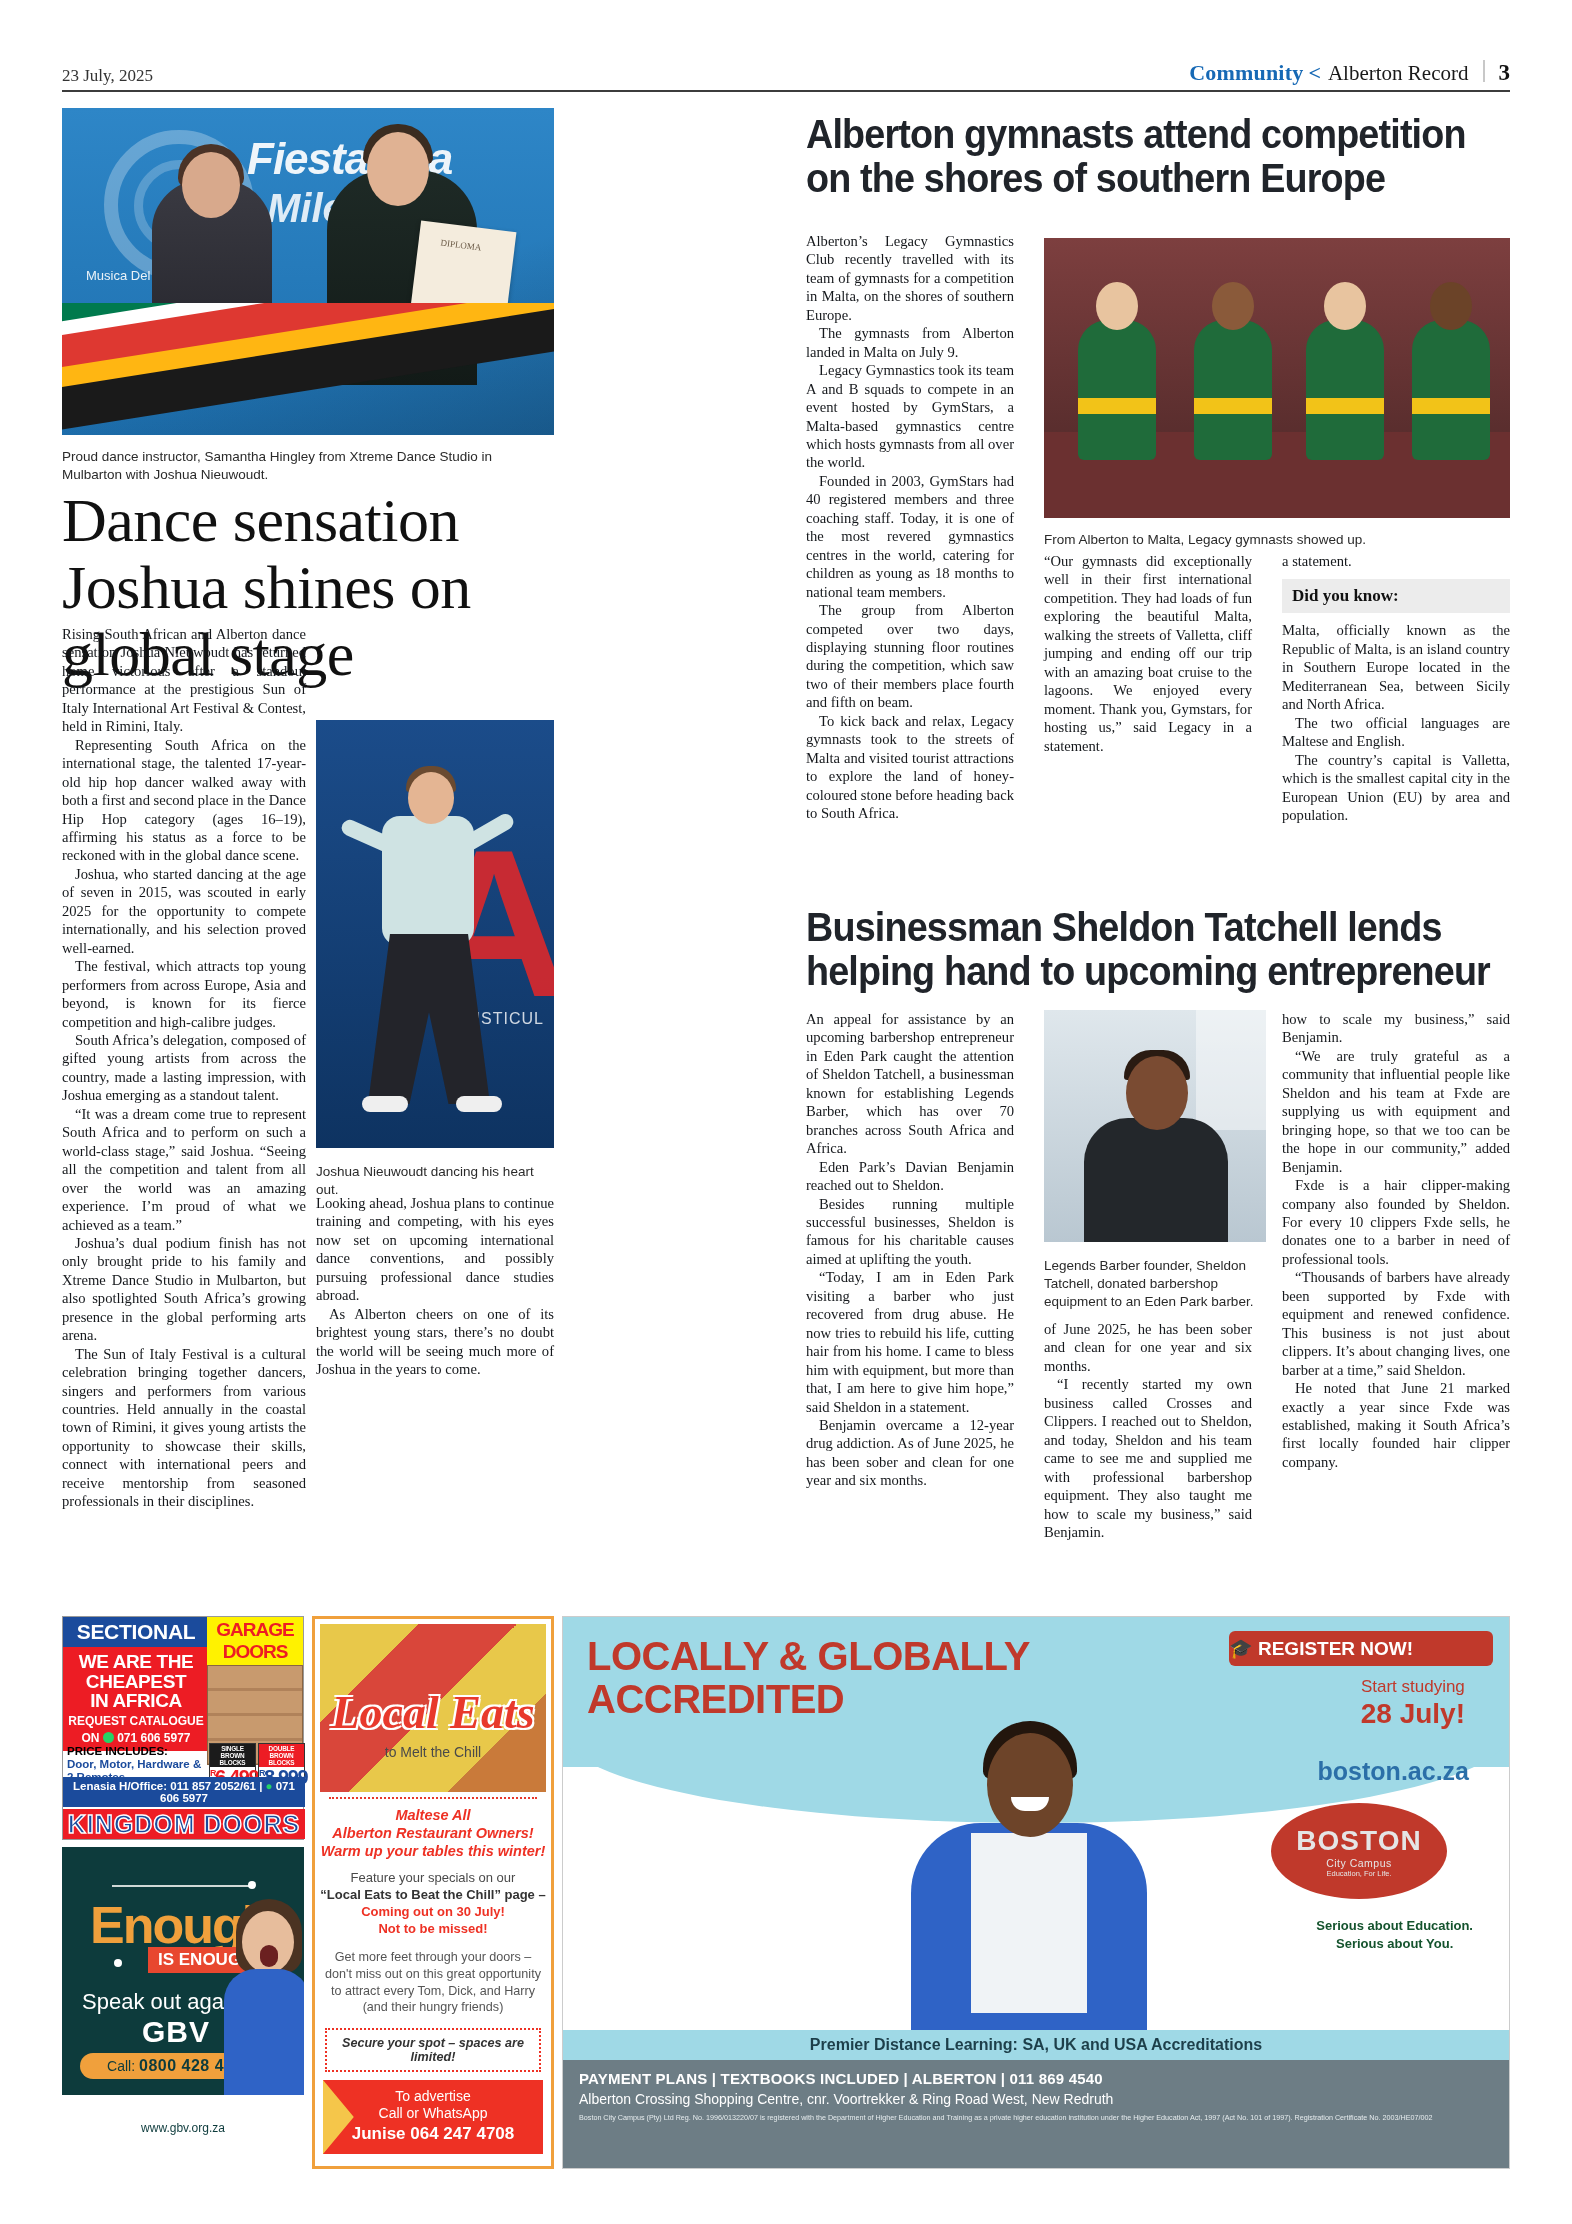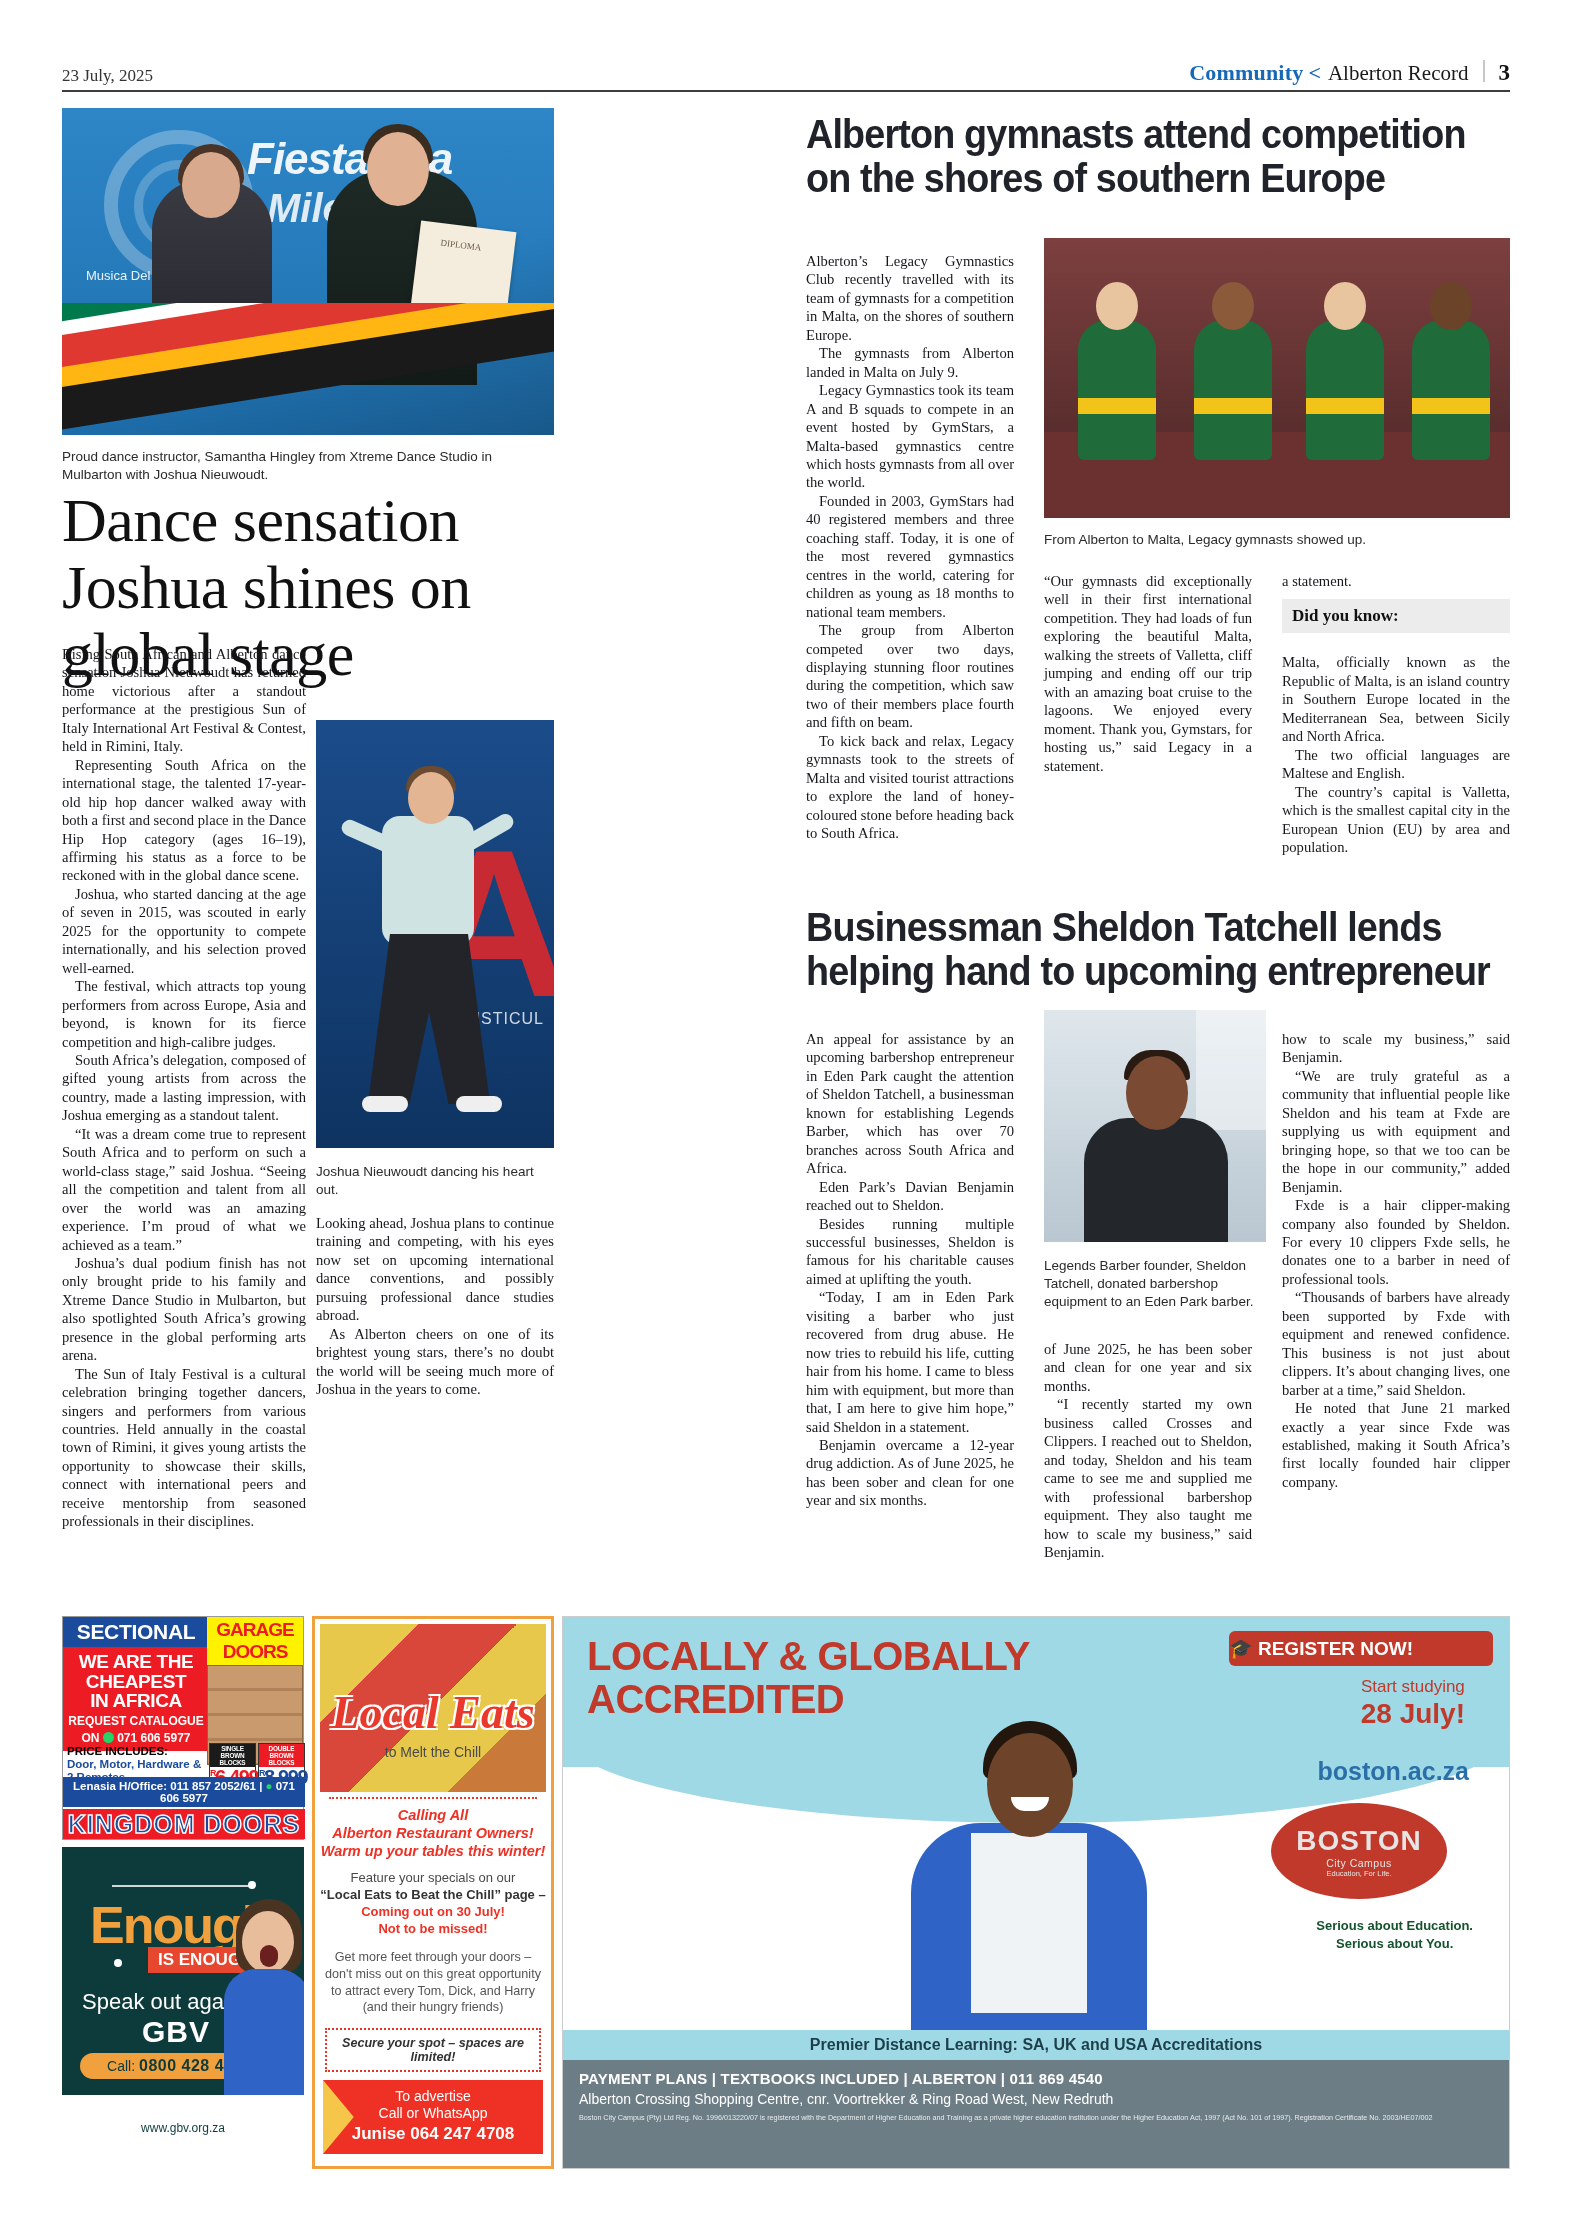--- a/index.html
+++ b/index.html
@@ -103,21 +103,21 @@
     letter-spacing: -.9px; transform: scaleX(.92); transform-origin: left center;
   }
 
   
   .body-cols {
     font-family: "Liberation Serif", serif;
     font-size: 14.6px; line-height: 1.265; color: #15181c;
     text-align: justify; hyphens: auto;
   }
   .body-cols p { text-indent: 13px; margin: 0; }
-  .body-cols p.first { text-indent: 0; margin-top: 20px; }
+  .body-cols p.first { text-indent: 0; }
 
   .didyouknow-hd {
     background: #ececec; font-family: "Liberation Serif", serif; font-weight: bold;
     font-size: 17px; padding: 7px 10px; color: #111; margin: 9px 0 8px 0;
   }
 
   
   .ads { position: absolute; left: 62px; top: 1613px; width: 1448px; height: 560px; }
   .ad { position: absolute; }
 
@@ -437,21 +437,21 @@
       <div class="gbv-url">www.gbv.org.za</div>
     </div>
 
     <div class="ad ad-eats">
       <div class="le-photo">
         <div class="le-logo">Local Eats</div>
         <div class="le-sub">to Melt the Chill</div>
       </div>
       <div class="le-dots"></div>
       <div class="le-call">
-        <div>Calling All</div>
+        <div>Maltese All</div>
         <div>Alberton Restaurant Owners!</div>
         <div>Warm up your tables this winter!</div>
       </div>
       <div class="le-feature">
         <div>Feature your specials on our</div>
         <div><b>“Local Eats to Beat the Chill” page –</b></div>
         <div class="le-coming">Coming out on 30 July!</div>
         <div class="le-coming">Not to be missed!</div>
       </div>
       <div class="le-get">

